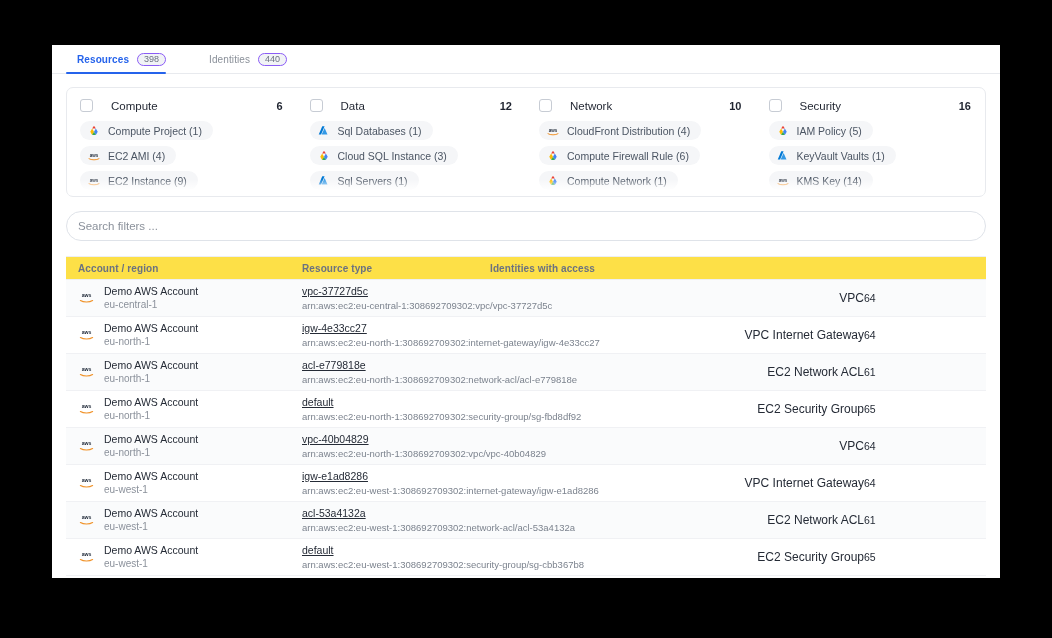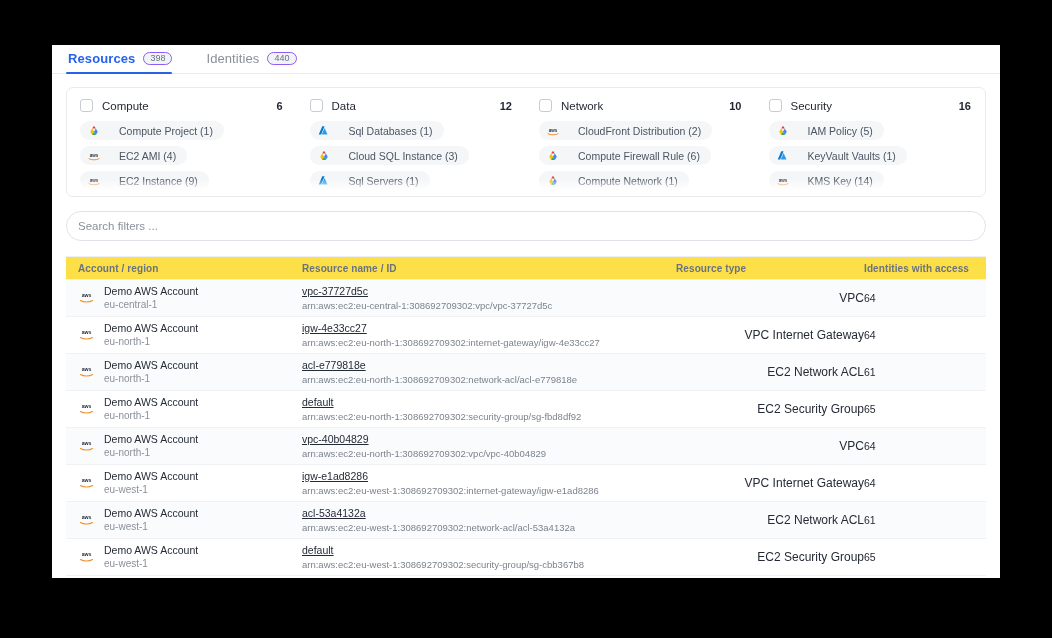--- a/index.html
+++ b/index.html
@@ -26,21 +26,21 @@
     padding-left: 14px;
     background: #fff;
   }
   .tab {
     display: flex; align-items: center; gap: 8px;
     padding: 0 10px 7px 2px;
     margin-right: 22px;
     cursor: pointer;
     position: relative;
   }
-  .tab-label { font-size: 13px; color: #8a9099; letter-spacing: .1px; }
+  .tab-label { font-size: 10px; color: #8a9099; letter-spacing: .1px; margin-left: 9px; }
   .tab.active .tab-label { color: #2563eb; font-weight: bold; }
   .tab.active:after {
     content: ""; position: absolute; left: 0; right: 10px; bottom: -1px;
     height: 2px; background: #2563eb; border-radius: 2px;
   }
   .tab-count {
     font-size: 9px; color: #6b7280;
     background: #f1f3f6; border: 1px solid #8b5cf6;
     border-radius: 9px; padding: 1.5px 6px 1px; line-height: 1;
   }
@@ -56,31 +56,31 @@
     overflow: hidden;
     position: relative;
   }
   .filter-col {
     flex: 1 1 0;
     padding: 11px 14px 0 13px;
     min-width: 0;
     overflow: hidden;
   }
   .filter-head {
-    display: flex; align-items: center; gap: 9px;
+    display: flex; align-items: center; gap: 18px;
     margin-bottom: 9px;
   }
   .cbox {
     width: 13px; height: 13px; flex: none;
     border: 1px solid #c7ccd4; border-radius: 3px; background: #fff;
   }
   .filter-title { font-size: 11.5px; color: #1f2430; flex: 1; }
   .filter-total { font-size: 11px; color: #1f2430; font-weight: bold; }
   .chip {
-    display: inline-flex; align-items: center; gap: 18px;
+    display: inline-flex; align-items: center; gap: 7px;
     background: #f5f6f8; border-radius: 11px;
     padding: 3.5px 11px 3.5px 7px;
     margin-bottom: 6px;
     max-width: 100%;
     cursor: pointer;
   }
   .chip-label {
     font-size: 10.5px; color: #4b5563; white-space: nowrap;
     overflow: hidden; text-overflow: clip;
   }
@@ -226,21 +226,21 @@
       <div class="filter-head">
         <span class="cbox"></span>
         <span class="filter-title">Network</span>
         <span class="filter-total">10</span>
       </div>
       <div class="chip-row"><span class="chip">
         <svg class="ico" viewBox="0 0 28 20">
               <text x="14" y="11" font-family="Liberation Sans, sans-serif" font-size="9" font-weight="bold" fill="#252f3e" text-anchor="middle">aws</text>
               <path d="M4 15.5c5 3 15 3 20 0" stroke="#f0932b" stroke-width="2" fill="none" stroke-linecap="round"></path>
             </svg>
-        <span class="chip-label">CloudFront Distribution (2)</span>
+        <span class="chip-label">CloudFront Distribution (4)</span>
           </span></div>
       <div class="chip-row"><span class="chip">
         <svg class="ico" viewBox="0 0 24 20">
               <path d="M15.2 5.6 12 1.2 8.8 5.6h6.4z" fill="#ea4335"></path>
               <path d="M8.8 5.6 5.6 11.2l3.2 5.6 3.2-5.6-3.2-5.6z" fill="#fbbc05"></path>
               <path d="M15.2 5.6 12 11.2l3.2 5.6 3.2-5.6-3.2-5.6z" fill="#4285f4"></path>
               <path d="M8.8 16.8h6.4L12 11.2l-3.2 5.6z" fill="#34a853"></path>
             </svg>
         <span class="chip-label">Compute Firewall Rule (6)</span>
           </span></div>
@@ -291,21 +291,20 @@
     <div class="filter-fade"></div>
   </div>
 
   <div class="search-wrap">
     <input class="search-input" type="text" placeholder="Search filters ..." style="">
   </div>
 
   <div class="table">
     <div class="thead">
       <div class="th c-acct">Account / region</div>
-      <div class="th c-res">Resource name / ID</div>
       <div class="th c-type">Resource type</div>
       <div class="th c-ident">Identities with access</div>
     </div>
     <div id="tbody">
         <div class="trow alt">
           <div class="cell c-acct acct-cell">
             <svg class="aws-mark" viewBox="0 0 28 22">
               <text x="14" y="11" font-family="Liberation Sans, sans-serif" font-size="8.5" font-weight="bold" fill="#252f3e" text-anchor="middle">aws</text>
               <path d="M4 16c5 3.2 15 3.2 20 0" stroke="#f0932b" stroke-width="2" fill="none" stroke-linecap="round"></path>
             </svg>

